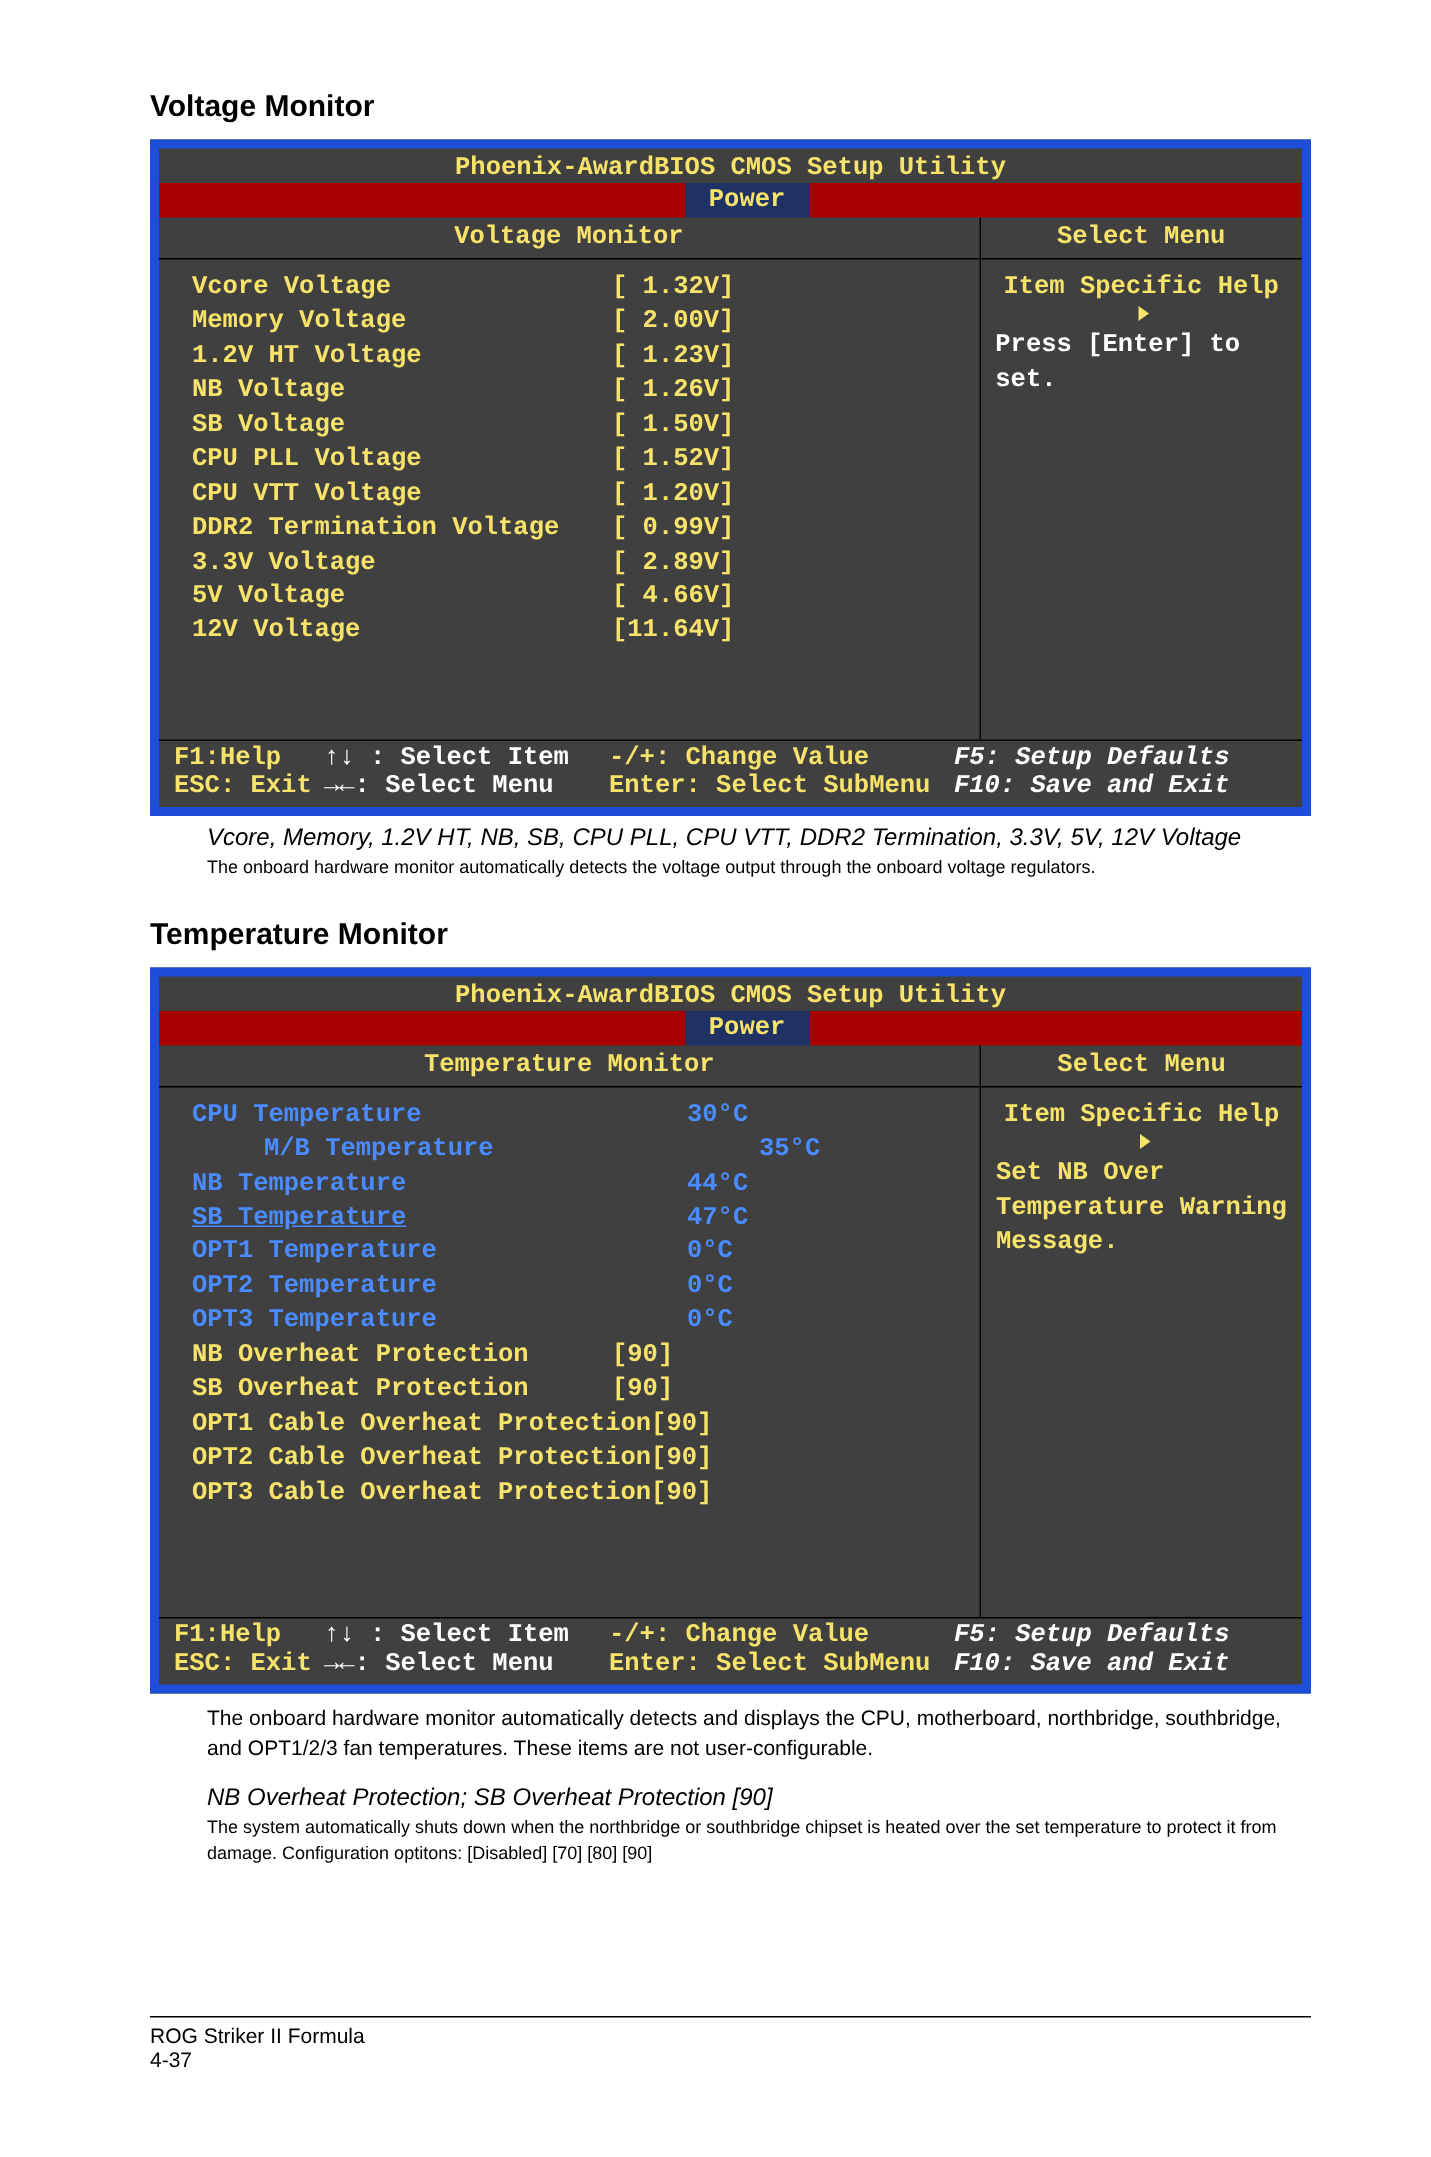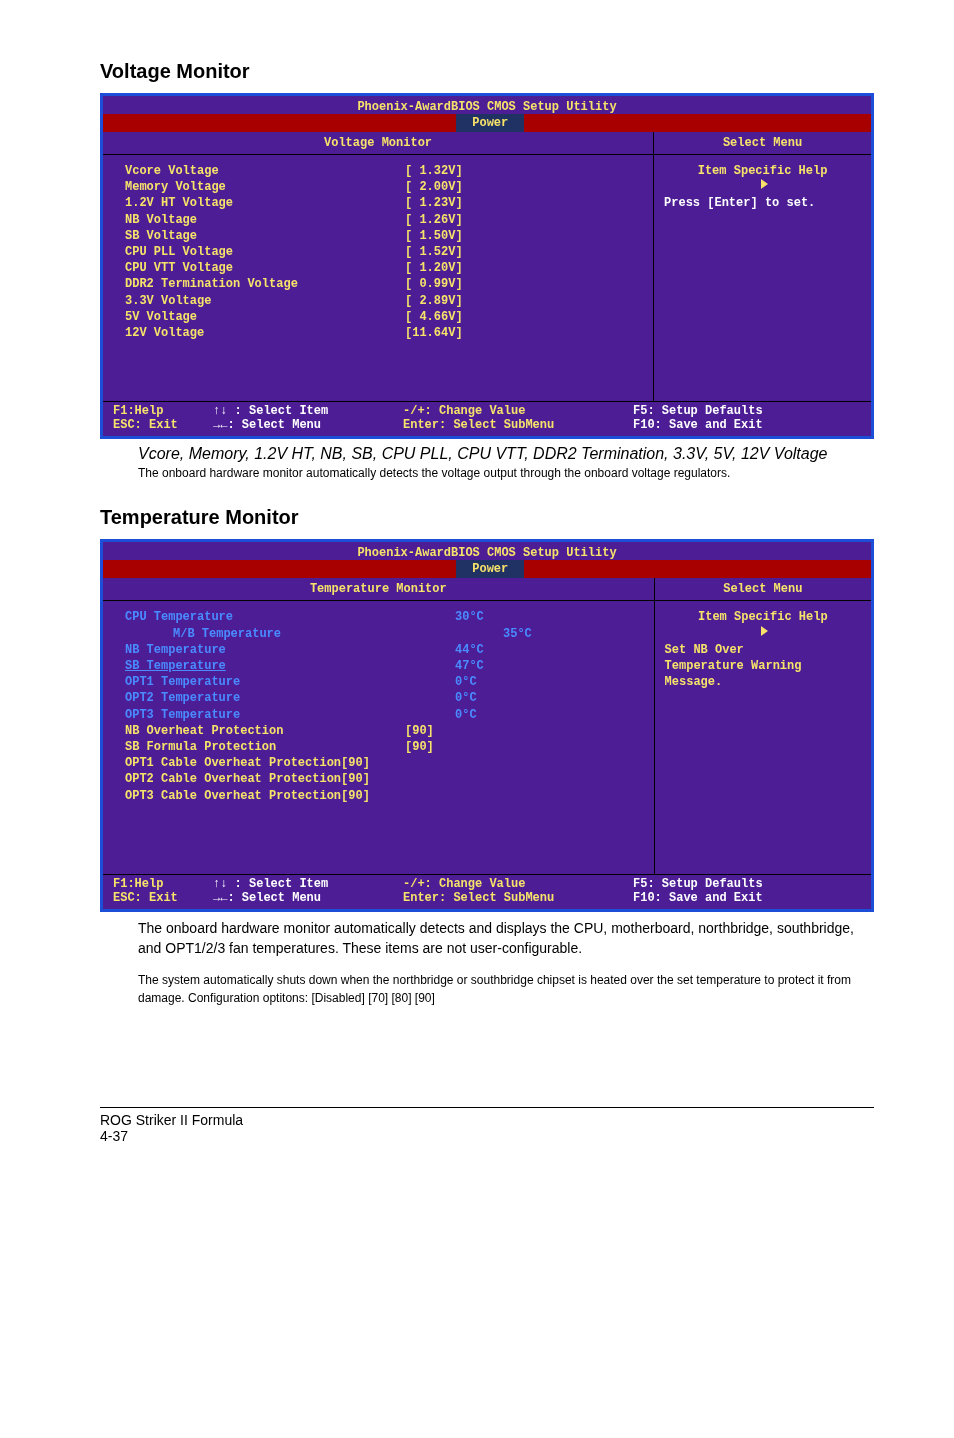--- a/index.html
+++ b/index.html
@@ -12,26 +12,26 @@
   .page {
     padding: 60px 80px 40px 100px;
   }
   .section-title {
     font-size: 20px;
     font-weight: bold;
     margin: 0 0 10px 0;
   }
   
   .bios {
-    border: 3px solid #1d4ed8;
-    background: #4c1d95;
+    border: 6px solid #1d4ed8;
+    background: #404040;
     color: #fff;
     width: 100%;
     font-family: "Courier New", monospace;
-    font-size: 12px;
+    font-size: 17px;
     font-weight: bold;
     margin-bottom: 6px;
   }
   .bios-title-row td {
     text-align: center;
     color: #f7e36a;
     padding: 4px 0 0 0;
   }
   .bios-tab-row td {
     padding: 0;
@@ -101,21 +101,21 @@
     padding: 2px 6px 4px 10px;
     color: #fff;
   }
   .bios-foot-row .footcols {
     display: flex;
     width: 100%;
   }
   .bios-foot-row .fc1 { flex: 0 0 100px; color: #f7e36a; }
   .bios-foot-row .fc2 { flex: 0 0 190px; color: #fff; }
   .bios-foot-row .fc3 { flex: 0 0 230px; color: #f7e36a; }
-  .bios-foot-row .fc4 { flex: 1; color: #fff; text-align: left; }
+  .bios-foot-row .fc4 { flex: 1; color: #fff; text-align: left; font-style: italic; }
 
   .body-text {
     font-size: 12px;
     line-height: 1.45;
     margin: 0 0 24px 38px;
   }
   .link-title {
     font-style: italic;
     font-size: 16px;
     margin: 0 0 2px 38px;
@@ -281,21 +281,21 @@
               </div>
               <div class="row blue">
                 <span class="label" style="width: 330px;">OPT3 Temperature</span>
                 <span class="val">0°C</span>
               </div>
               <div class="row yellow">
                 <span class="label" style="width: 280px;">NB Overheat Protection</span>
                 <span class="val">[90]</span>
               </div>
               <div class="row yellow">
-                <span class="label" style="width: 280px;">SB Formula Protection</span>
+                <span class="label" style="width: 280px;">SB Overheat Protection</span>
                 <span class="val">[90]</span>
               </div>
               <div class="row yellow">
                 <span class="label" style="width: 280px;">OPT1 Cable Overheat Protection[90]</span>
                 <span class="val"></span>
               </div>
               <div class="row yellow">
                 <span class="label" style="width: 280px;">OPT2 Cable Overheat Protection[90]</span>
                 <span class="val"></span>
               </div>
@@ -332,20 +332,21 @@
         <div class="fc3">Enter: Select SubMenu</div>
         <div class="fc4">F10: Save and Exit</div>
       </div>
     </td>
         </tr>
   </tbody>
     </table>
 
   <div class="body-text" style="font-size:14px; margin-bottom:14px">The onboard hardware monitor automatically detects and displays the CPU, motherboard, northbridge, southbridge, and OPT1/2/3 fan temperatures. These items are not user-configurable.</div>
 
+  <div class="link-title">NB Overheat Protection; SB Overheat Protection [90]</div>
   <div class="body-text" style="margin-bottom:0">The system automatically shuts down when the northbridge or southbridge chipset is heated over the set temperature to protect it from damage. Configuration optitons: [Disabled] [70] [80] [90]</div>
 
 </div>
 
 <div class="footer">
   <span>ROG Striker II Formula</span>
   <span>4-37</span>
 </div>
 
 </body></html>

